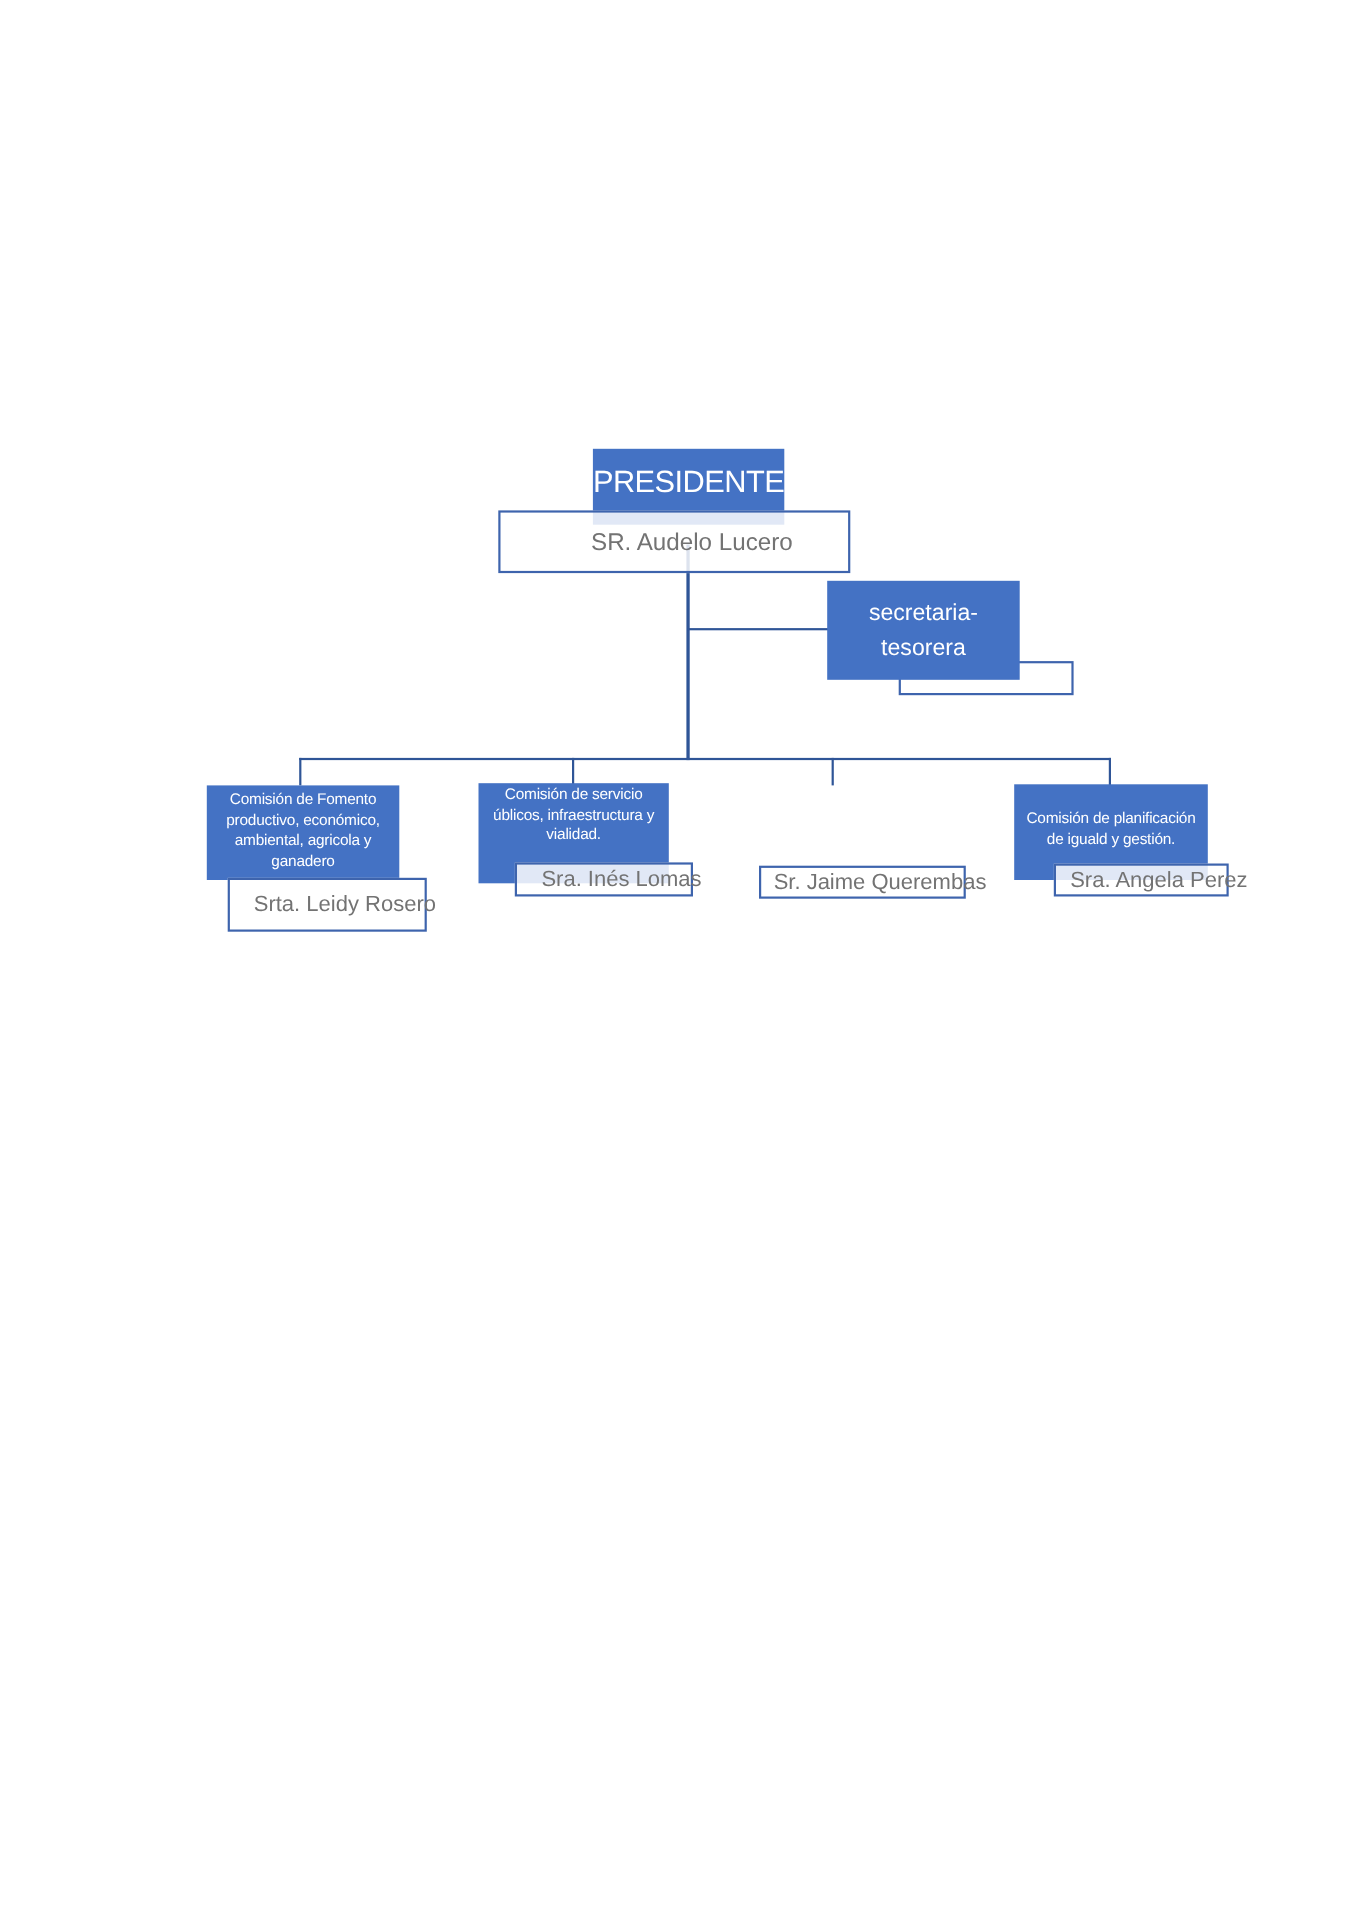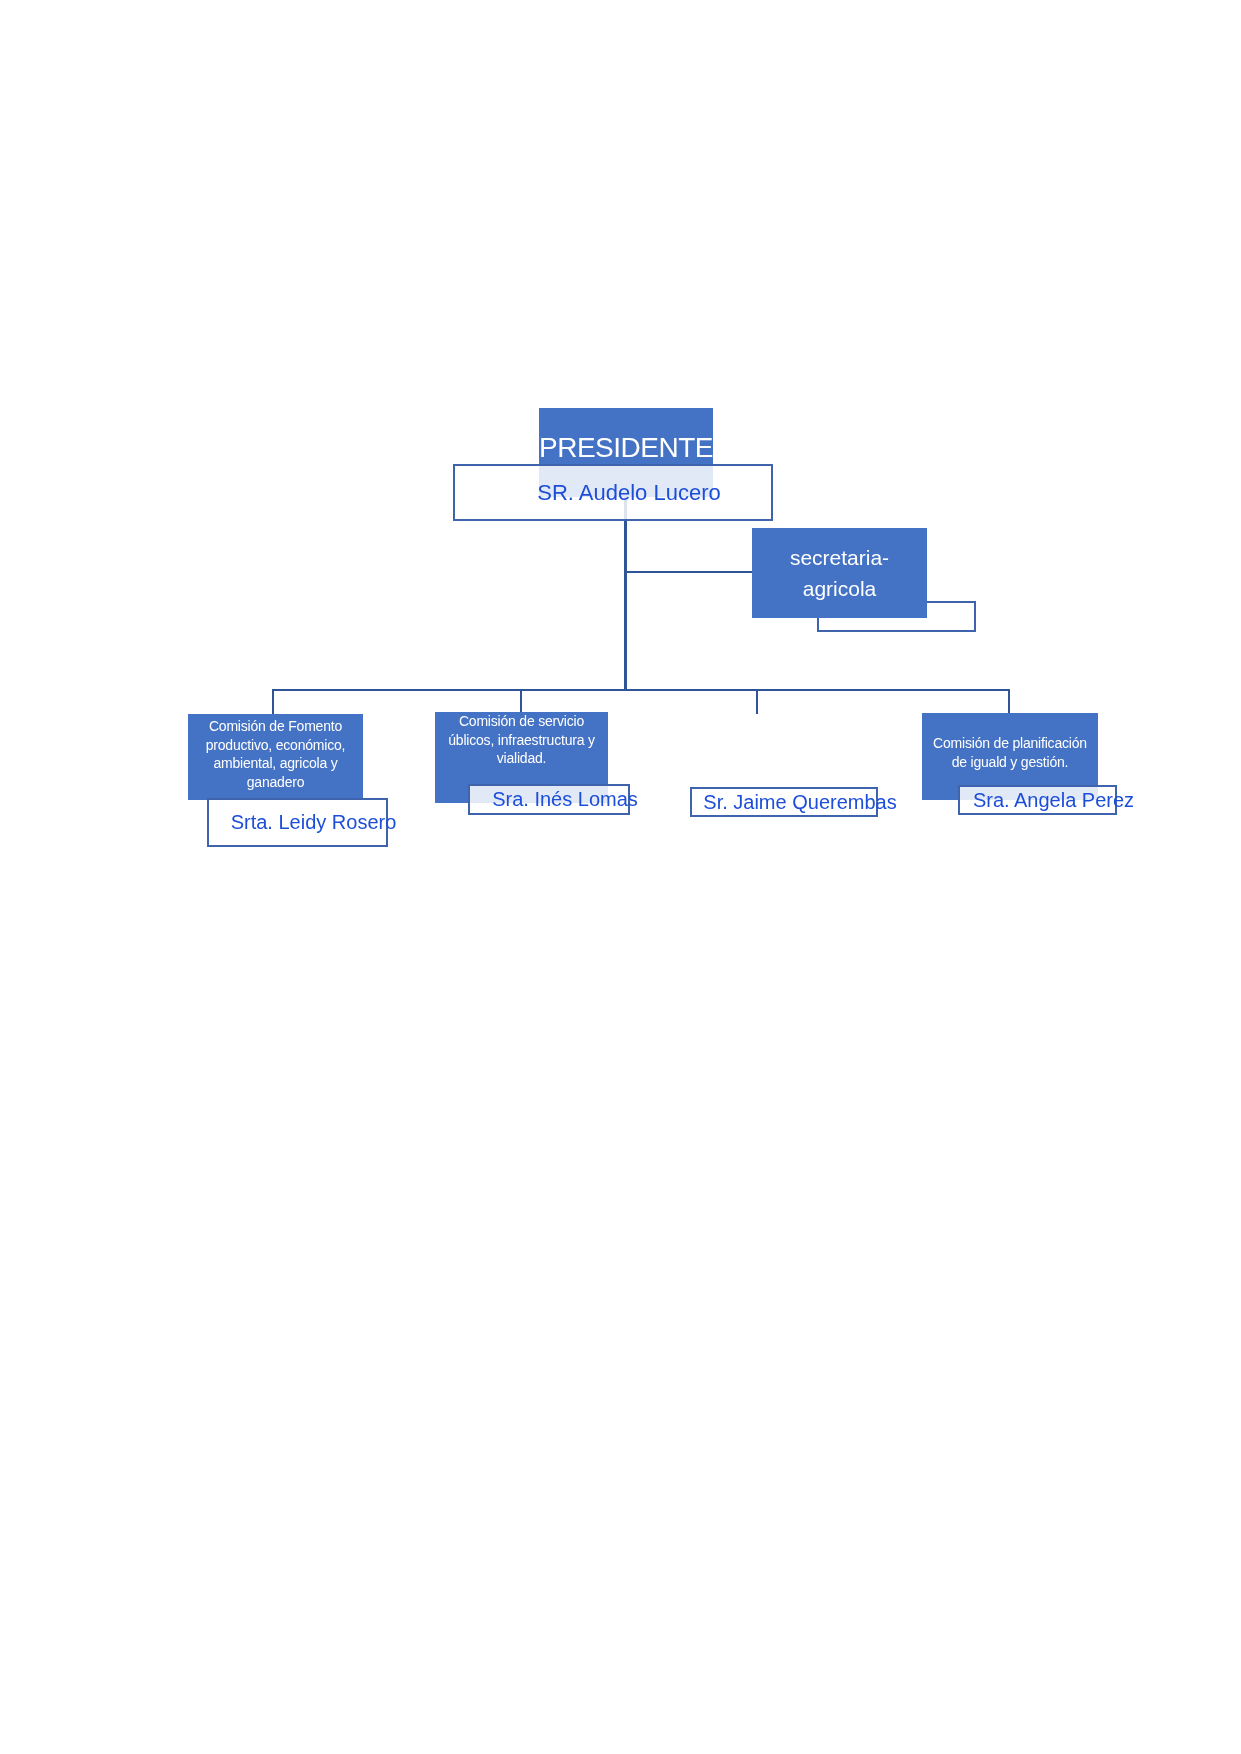--- a/index.html
+++ b/index.html
@@ -33,35 +33,35 @@
   .drop2{left:520px;top:689px;height:24px;}
   .drop3{left:756px;top:689px;height:25px;}
   .drop4{left:1008px;top:689px;height:25px;}
 
   
   .bluebox{
     position:absolute;background:var(--accent);color:#fff;z-index:2;
     display:flex;align-items:center;justify-content:center;
     text-align:center;white-space:pre-line;
   }
-  .president-role{left:539px;top:408px;width:174px;height:89px;
+  .president-role{left:539px;top:408px;width:174px;height:69px;
     font-size:28px;letter-spacing:-0.5px;padding-bottom:10px;}
   .secretary-role{left:752px;top:528px;width:175px;height:90px;
     font-size:21px;line-height:1.5;}
   .commission{font-size:14px;line-height:1.33;letter-spacing:-0.2px;
     align-items:flex-start;}
   .c1{left:188px;top:714px;width:175px;height:86px;padding-top:3px;}
   .c2{left:435px;top:712px;width:173px;height:91px;padding-top:0;}
   .c3{left:672px;top:714px;width:175px;height:86px;padding-top:8px;}
   .c4{left:922px;top:713px;width:176px;height:87px;padding-top:21px;}
 
   
   .namebox{
     position:absolute;z-index:3;background:rgba(255,255,255,0.84);
-    border:2px solid var(--border);color:#1d4ed8;
+    border:2px solid var(--border);color:#737373;
     display:flex;align-items:center;justify-content:center;
     text-align:center;font-size:20px;white-space:nowrap;padding-left:32px;
   }
   .president-name{left:453px;top:464px;width:320px;height:57px;font-size:22px;}
   .n1{left:207px;top:798px;width:181px;height:49px;}
   .n2{left:468px;top:784px;width:162px;height:31px;}
   .n3{left:690px;top:787px;width:188px;height:30px;}
   .n4{left:958px;top:785px;width:159px;height:30px;}
 
   .emptybox{
@@ -82,21 +82,21 @@
   <div class="line drop drop1"></div>
   <div class="line drop drop2"></div>
   <div class="line drop drop3"></div>
   <div class="line drop drop4"></div>
 
   <div class="bluebox president-role">PRESIDENTE</div>
   <div class="namebox president-name">SR. Audelo Lucero</div>
 
   <div class="emptybox"></div>
   <div class="bluebox secretary-role">secretaria-
-agricola</div>
+tesorera</div>
 
   <div class="bluebox commission c1">Comisión de Fomento
 productivo, económico,
 ambiental, agricola y
 ganadero</div>
   <div class="namebox n1">Srta. Leidy Rosero</div>
 
   <div class="bluebox commission c2">Comisión de servicio
 úblicos, infraestructura y
 vialidad.</div>

